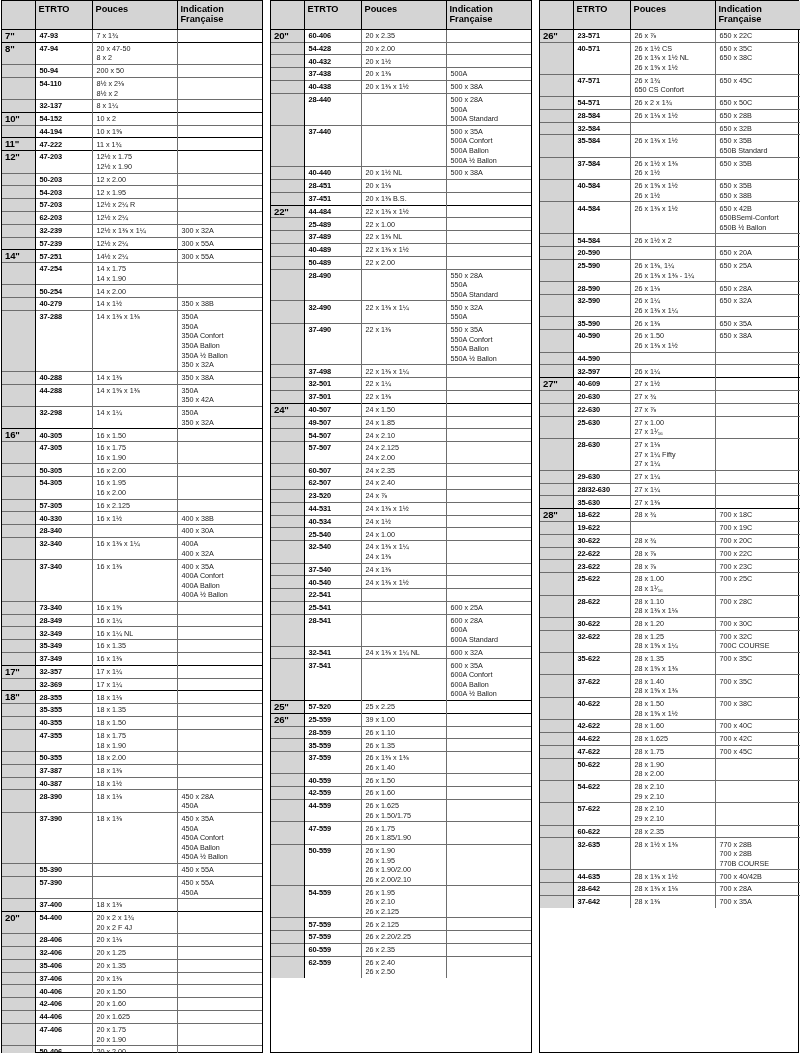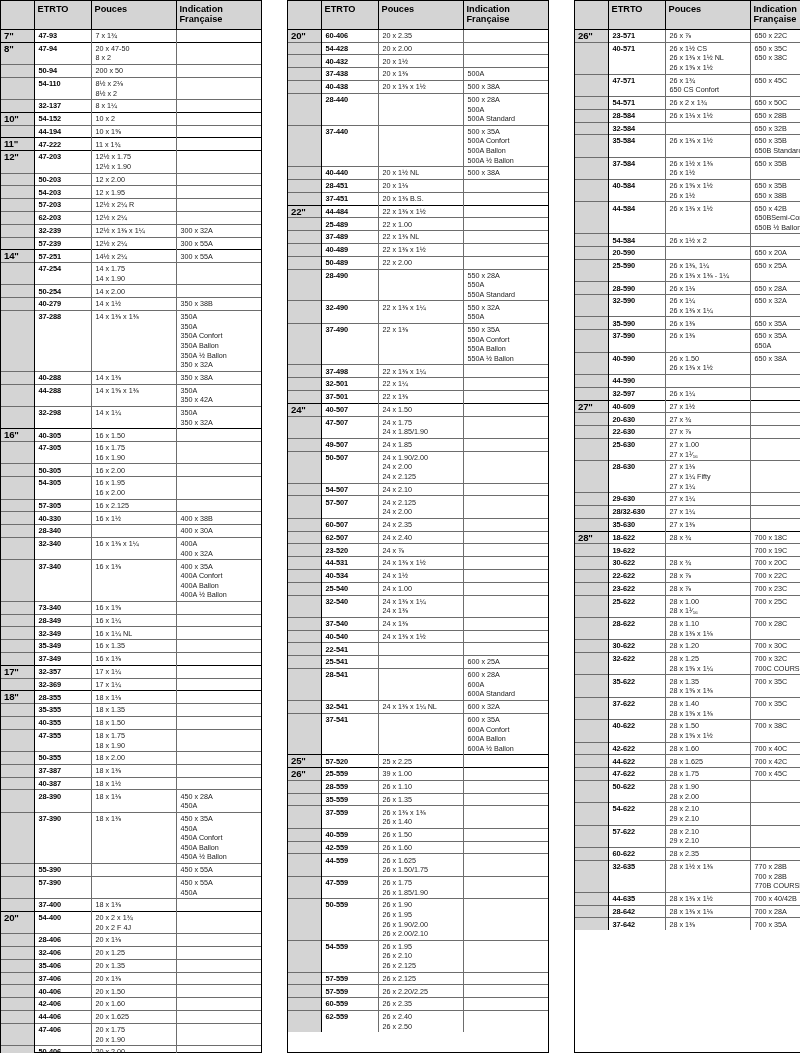--- a/index.html
+++ b/index.html
@@ -3,21 +3,21 @@
 <meta charset="utf-8">
 <style>
   html,body{margin:0;padding:0;background:#ffffff;}
   body{
     width:800px;height:1053px;
     font-family:"Liberation Sans","DejaVu Sans",sans-serif;
     -webkit-font-smoothing:antialiased;
   }
   #sheet{
     position:relative;width:800px;height:1053px;
-    display:flex;gap:25px;padding:0;box-sizing:border-box;
+    display:flex;gap:7px;padding:0;box-sizing:border-box;justify-content:center;
   }
   .panel{
     width:262px;
     border:1.5px solid #000;
     box-sizing:border-box;
     background:#fff;
   }
   .panel.mid{width:262px;}
   .panel.right{width:260px;}
   table{
@@ -992,46 +992,23 @@
             <td class="etrto">40-507</td>
             <td class="pouces">
               <span class="ln">24 x 1.50</span>
             </td>
             <td class="ind">
               <span class="ln">&nbsp;</span>
             </td>
           </tr>
           <tr class="grp">
             <td class="size"></td>
-            <td class="etrto">47-507</td>
-            <td class="pouces">
-              <span class="ln">24 x 1.75</span>
-              <span class="ln">24 x 1.85/1.90</span>
-            </td>
-            <td class="ind">
-              <span class="ln">&nbsp;</span>
-            </td>
-          </tr>
-          <tr class="grp">
-            <td class="size"></td>
             <td class="etrto">49-507</td>
             <td class="pouces">
               <span class="ln">24 x 1.85</span>
-            </td>
-            <td class="ind">
-              <span class="ln">&nbsp;</span>
-            </td>
-          </tr>
-          <tr class="grp">
-            <td class="size"></td>
-            <td class="etrto">50-507</td>
-            <td class="pouces">
-              <span class="ln">24 x 1.90/2.00</span>
-              <span class="ln">24 x 2.00</span>
-              <span class="ln">24 x 2.125</span>
             </td>
             <td class="ind">
               <span class="ln">&nbsp;</span>
             </td>
           </tr>
           <tr class="grp">
             <td class="size"></td>
             <td class="etrto">54-507</td>
             <td class="pouces">
               <span class="ln">24 x 2.10</span>
@@ -1544,31 +1521,20 @@
             <td class="etrto">35-590</td>
             <td class="pouces">
               <span class="ln">26 x 1⅜</span>
             </td>
             <td class="ind">
               <span class="ln">650 x 35A</span>
             </td>
           </tr>
           <tr class="grp">
             <td class="size"></td>
-            <td class="etrto">37-590</td>
-            <td class="pouces">
-              <span class="ln">26 x 1⅜</span>
-            </td>
-            <td class="ind">
-              <span class="ln">650 x 35A</span>
-              <span class="ln">650A</span>
-            </td>
-          </tr>
-          <tr class="grp">
-            <td class="size"></td>
             <td class="etrto">40-590</td>
             <td class="pouces">
               <span class="ln">26 x 1.50</span>
               <span class="ln">26 x 1⅜ x 1½</span>
             </td>
             <td class="ind">
               <span class="ln">650 x 38A</span>
             </td>
           </tr>
           <tr class="grp">

